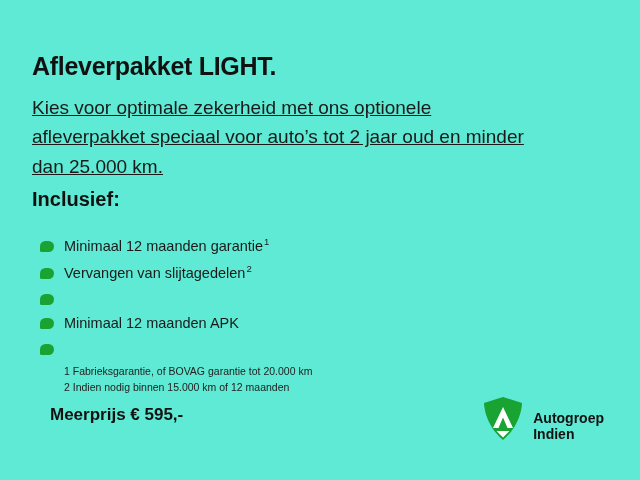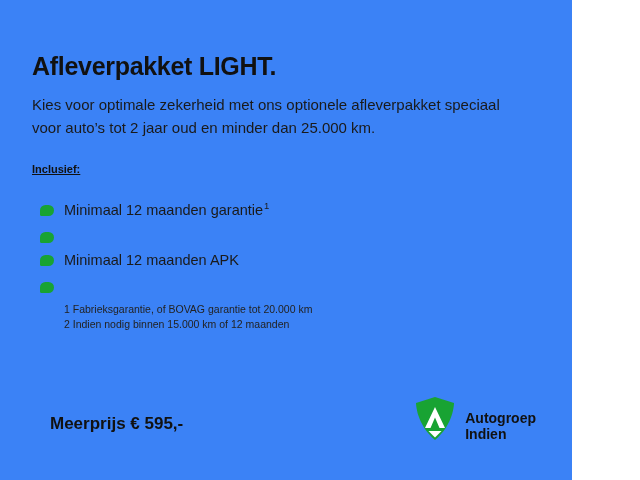--- a/index.html
+++ b/index.html
@@ -9,52 +9,52 @@
   }
   body {
     width: 640px;
     height: 480px;
     font-family: "Liberation Sans", sans-serif;
     color: #1a1a1a;
     overflow: hidden;
   }
   .page {
     position: relative;
-    width: 572px;
+    width: 640px;
     height: 480px;
-    background: #3b82f6;
+    background: #5eead4;
     box-sizing: border-box;
   }
   .content {
     position: absolute;
     left: 32px;
     top: 52px;
     right: 28px;
   }
   .title {
     font-size: 25px;
     font-weight: bold;
     letter-spacing: -0.3px;
     color: #111111;
     margin: 0 0 12px 0;
     line-height: 1.15;
   }
   .intro {
-    font-size: 15px;
+    font-size: 19px;
     line-height: 1.55;
     color: #1a1a1a;
-    margin: 0 0 24px 0;
+    margin: 0 0 7px 0;
     max-width: 500px;
+    text-decoration: underline;
   }
   .inclusief {
-    font-size: 11px;
+    font-size: 20px;
     font-weight: bold;
     color: #111111;
     margin: 0 0 26px 0;
-    text-decoration: underline;
   }
   ul.features {
     list-style: none;
     margin: 8px;
     padding: 0;
   }
   ul.features li {
     display: flex;
     align-items: flex-start;
     margin-bottom: 8.5px;
@@ -84,21 +84,21 @@
     padding: 0;
   }
   .footnote {
     font-size: 10.5px;
     line-height: 1.5;
     color: #222222;
   }
   .price {
     position: absolute;
     left: 50px;
-    top: 414px;
+    top: 405px;
     font-size: 17px;
     font-weight: bold;
     color: #111111;
   }
   .logo {
     position: absolute;
     right: 36px;
     top: 396px;
     display: flex;
     align-items: flex-end;
@@ -131,20 +131,24 @@
 
     <div class="inclusief">Inclusief:</div>
 
     <ul class="features">
       <li>
         <span class="bullet"></span>
         <span class="feature-text"><span>Minimaal 12 maanden garantie</span><sup>1</sup></span>
       </li>
       <li>
         <span class="bullet"></span>
+        <span class="feature-text"><span>Vervangen van slijtagedelen</span><sup>2</sup></span>
+      </li>
+      <li>
+        <span class="bullet"></span>
       </li>
       <li>
         <span class="bullet"></span>
         <span class="feature-text"><span>Minimaal 12 maanden APK</span><sup></sup></span>
       </li>
       <li>
         <span class="bullet"></span>
       </li>
     </ul>
 

